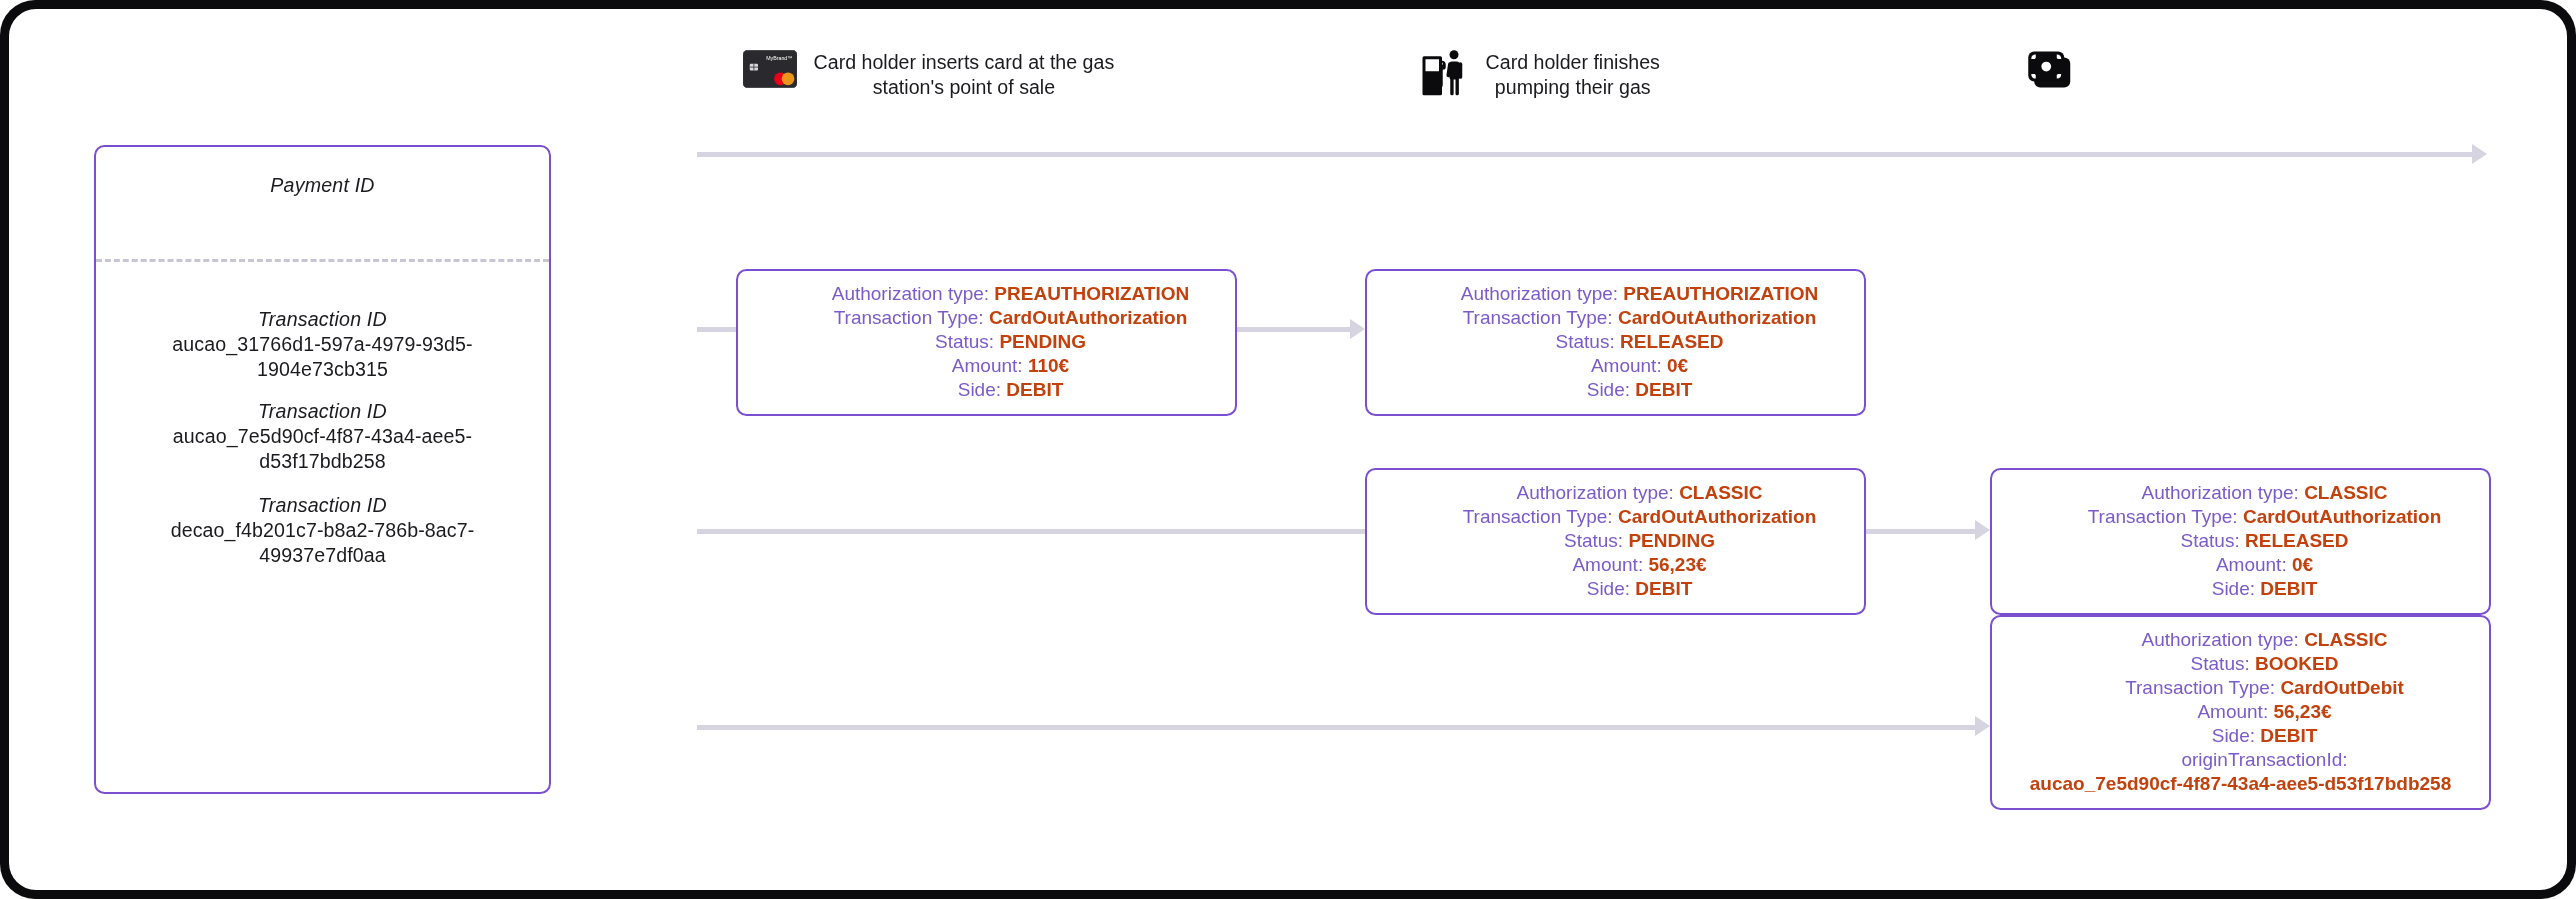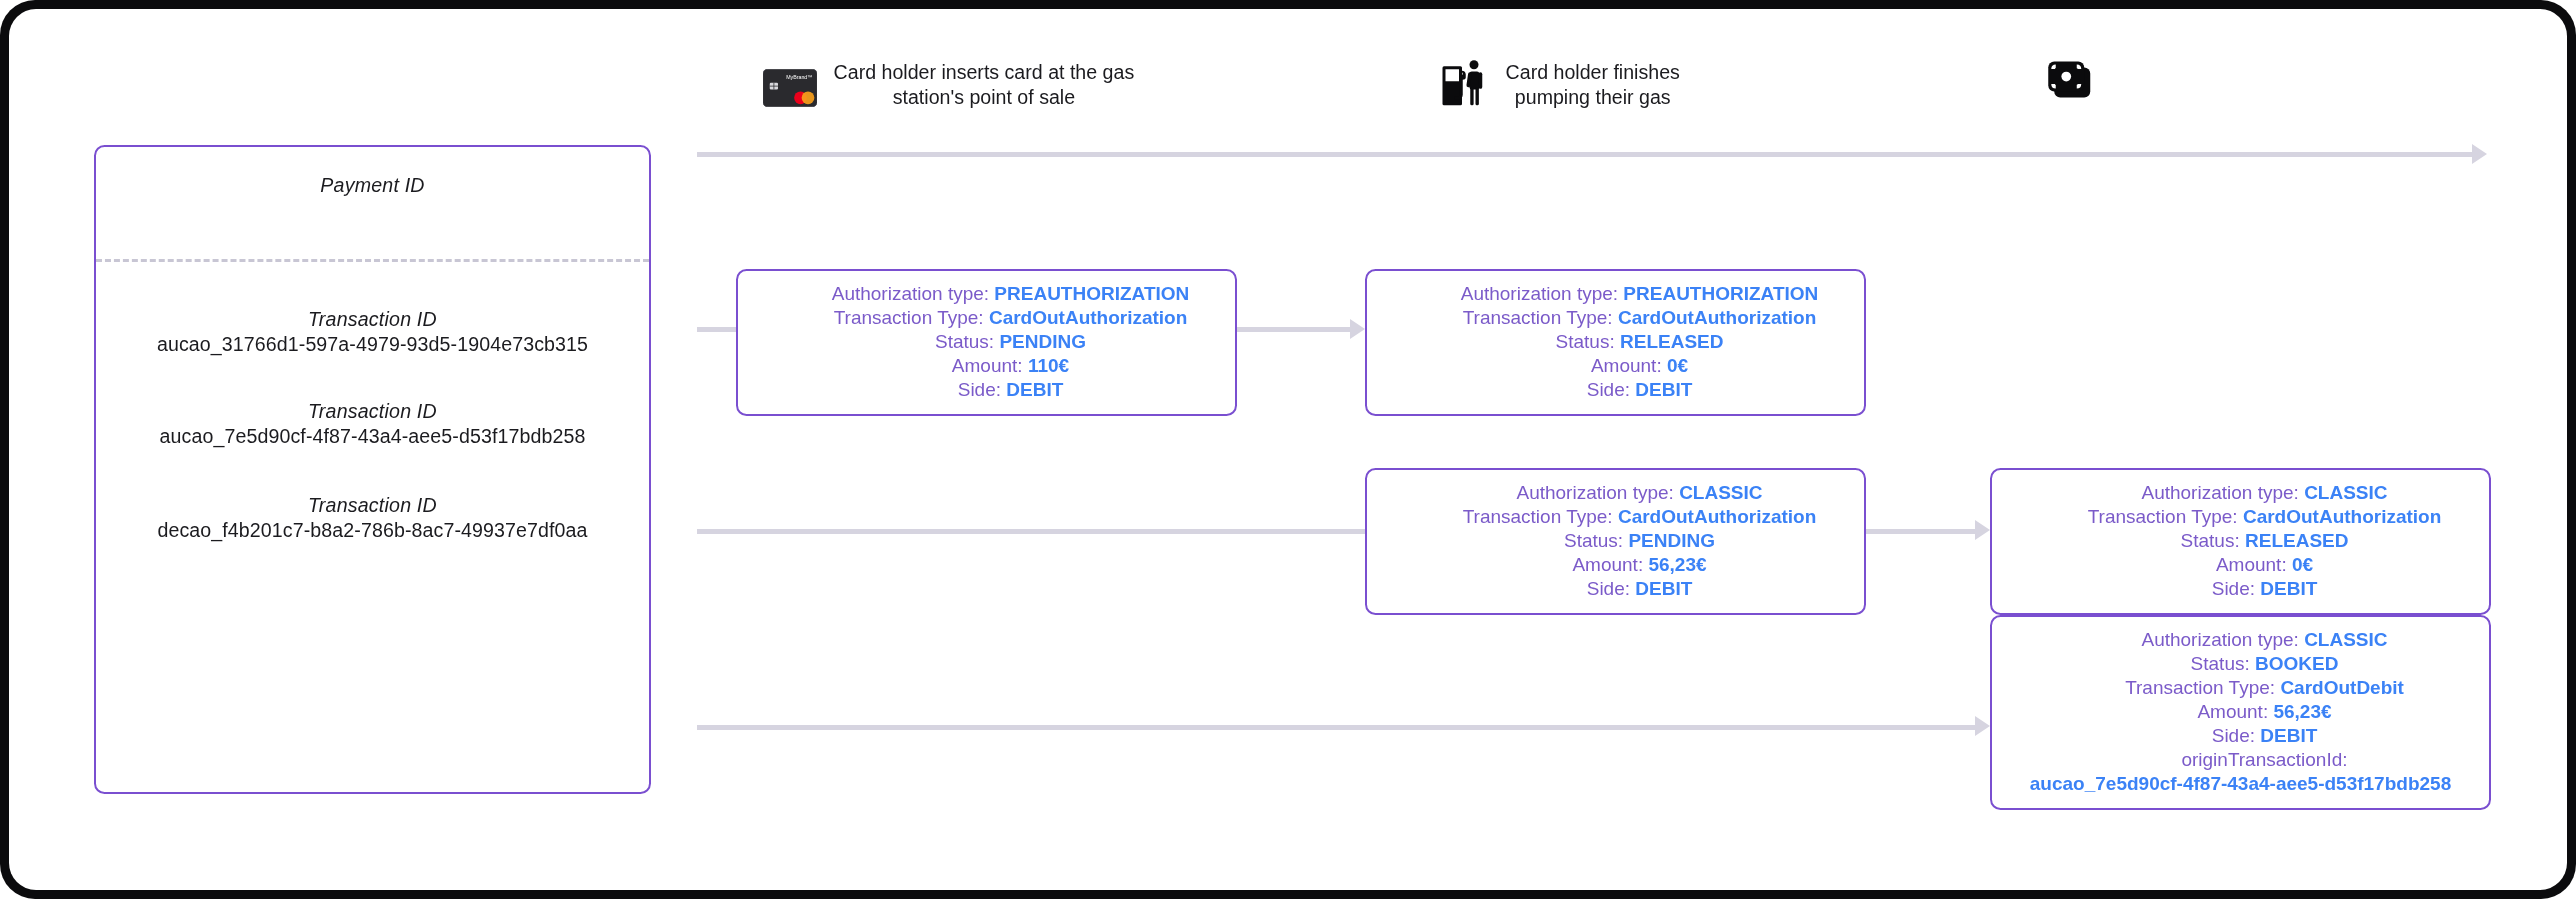--- a/index.html
+++ b/index.html
@@ -29,21 +29,21 @@
     width: 2558px; height: 881px;
     background: #ffffff;
     border-radius: 27px;
     overflow: hidden;
   }
 
   
   #id-panel {
     position: absolute;
     left: 85px; top: 136px;
-    width: 557px; height: 649px;
+    width: 457px; height: 649px;
     border: 2.3px solid #7a4fd0;
     border-radius: 10.5px;
     box-sizing: border-box;
     background: #ffffff;
   }
   .id-block {
     position: absolute;
     left: 0; width: 100%;
     text-align: center;
     color: #1b1b1f;
@@ -68,25 +68,24 @@
     border-top: 3px dashed #c8c6d4;
   }
   #blk-payment { top: 25.6px; }
   #blk-tx1 { top: 160px; }
   #blk-tx2 { top: 252px; }
   #blk-tx3 { top: 346px; }
 
   
   .tl-step {
     position: absolute;
-    top: 51px;
+    top: 41px;
     display: flex;
-    align-items: flex-end;
+    align-items: flex-start;
     gap: 16.6px;
-    margin-left: 20px;
   }
   .tl-icon {
     flex: 0 0 auto;
     display: block;
   }
   .tl-text {
     font-size: 19.6px;
     line-height: 25px;
     color: #1b1b1f;
     text-align: center;
@@ -117,21 +116,21 @@
     border-radius: 10.5px;
     box-sizing: border-box;
     background: #ffffff;
     text-align: center;
     padding: 10.5px 16.6px 12px;
     color: #7b5bc9;
     font-size: 19px;
     line-height: 24px;
   }
   .tx-card .k { color: #7b5bc9; font-weight: 400; margin-left: 48px; }
-  .tx-card .v { color: #3b82f6; font-weight: bold; }
+  .tx-card .v { color: #c2410c; font-weight: bold; }
   .tx-card .row { white-space: nowrap; }
   .tx-card .row.wrap { white-space: normal; }
 
   #card-1 { left: 727px; top: 260px; width: 501px; }
   #card-2 { left: 1356px; top: 260px; width: 501px; }
   #card-3 { left: 1356px; top: 459px; width: 501px; }
   #card-4 { left: 1981px; top: 459px; width: 501px; }
   #card-5 { left: 1981px; top: 606px; width: 501px; }
 </style>
 </head>

